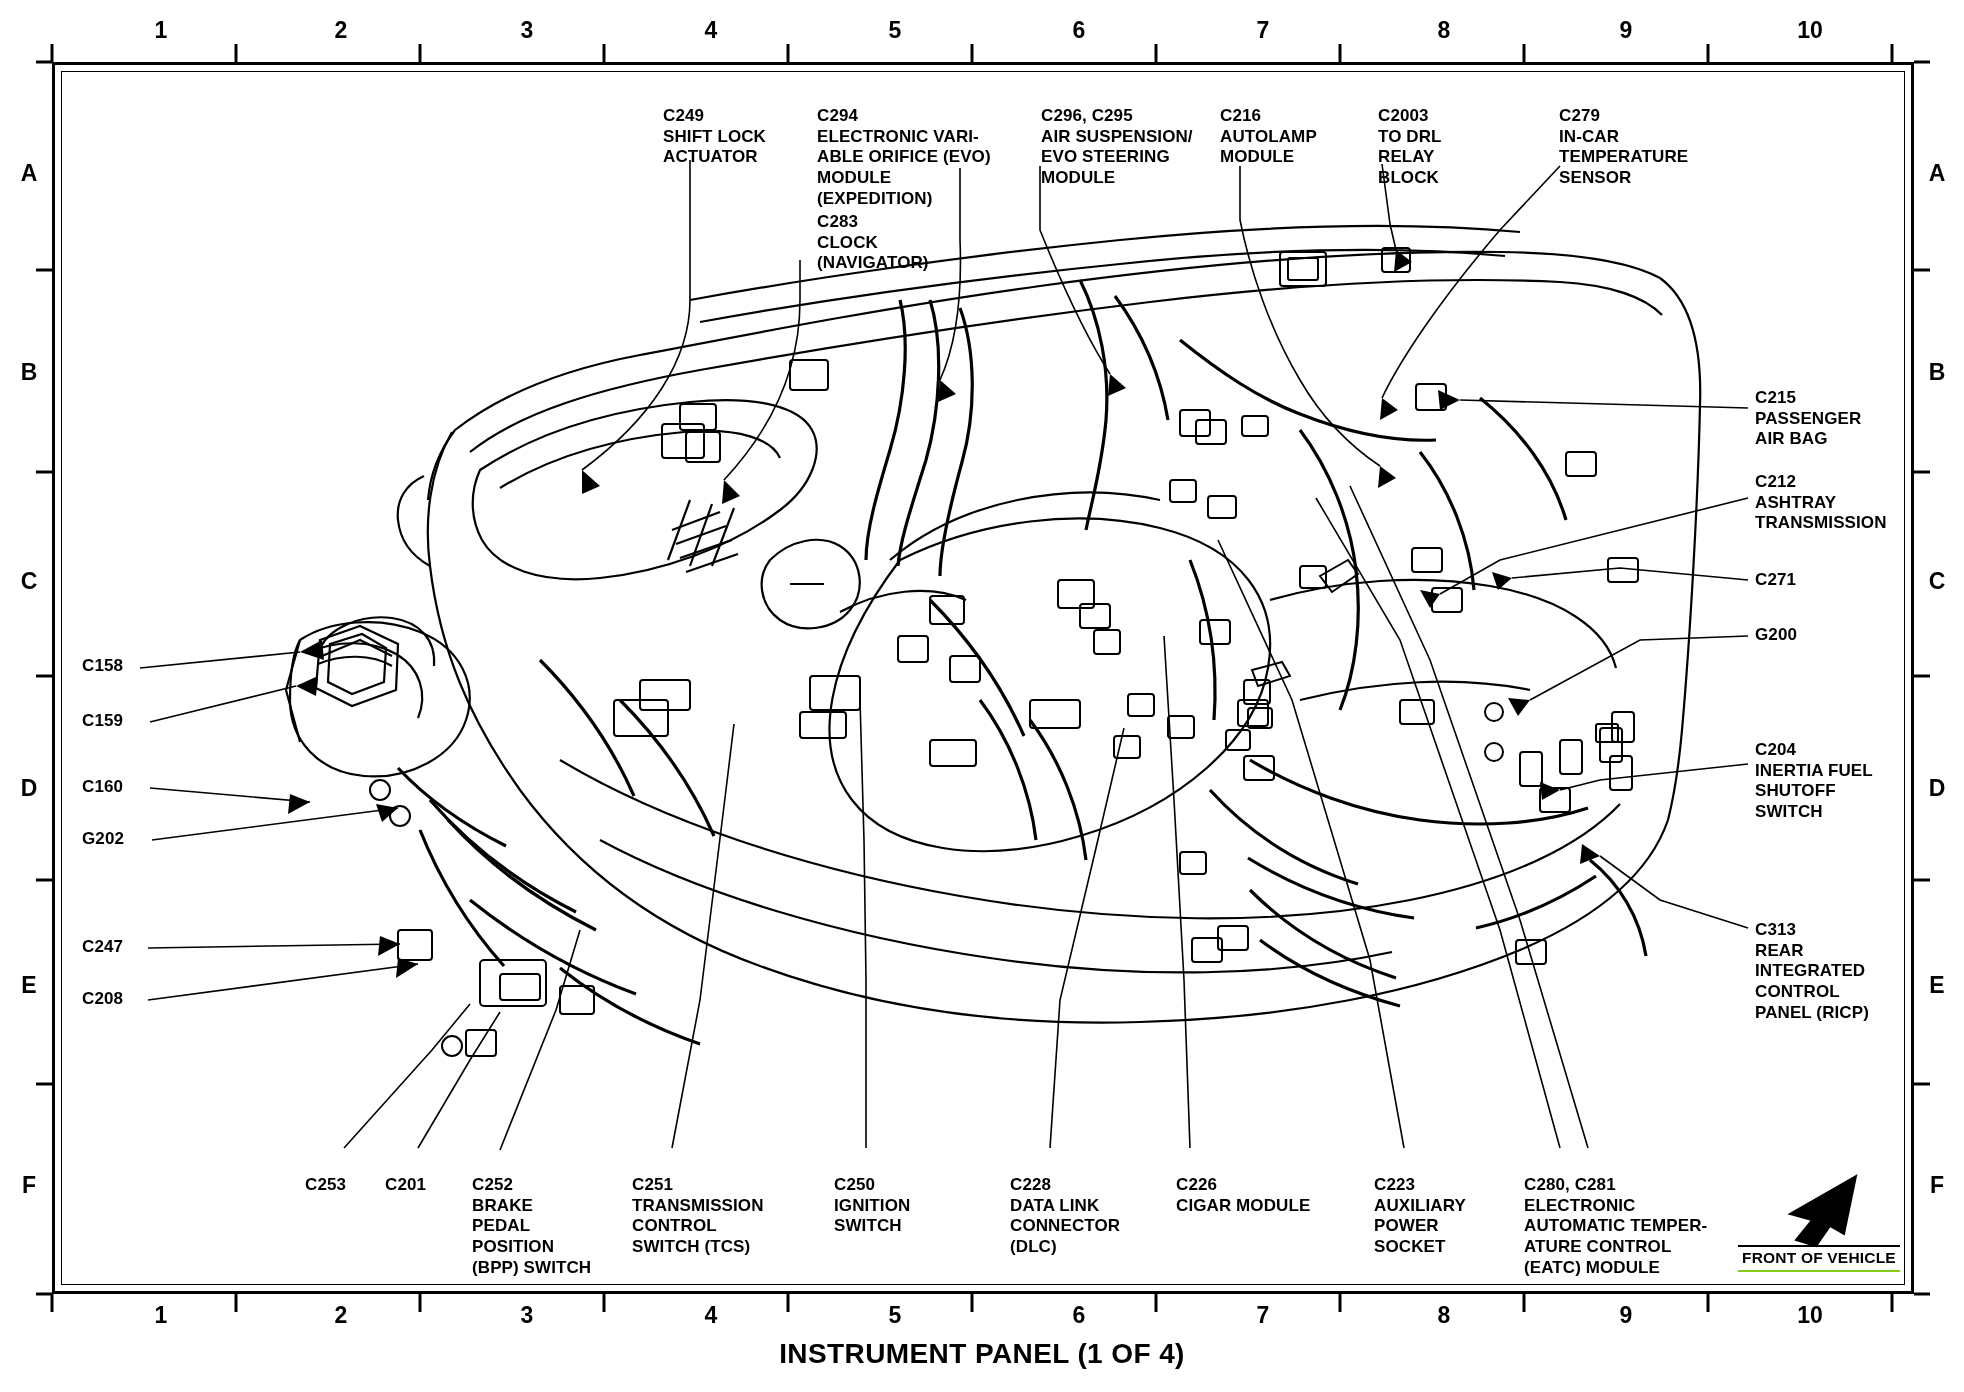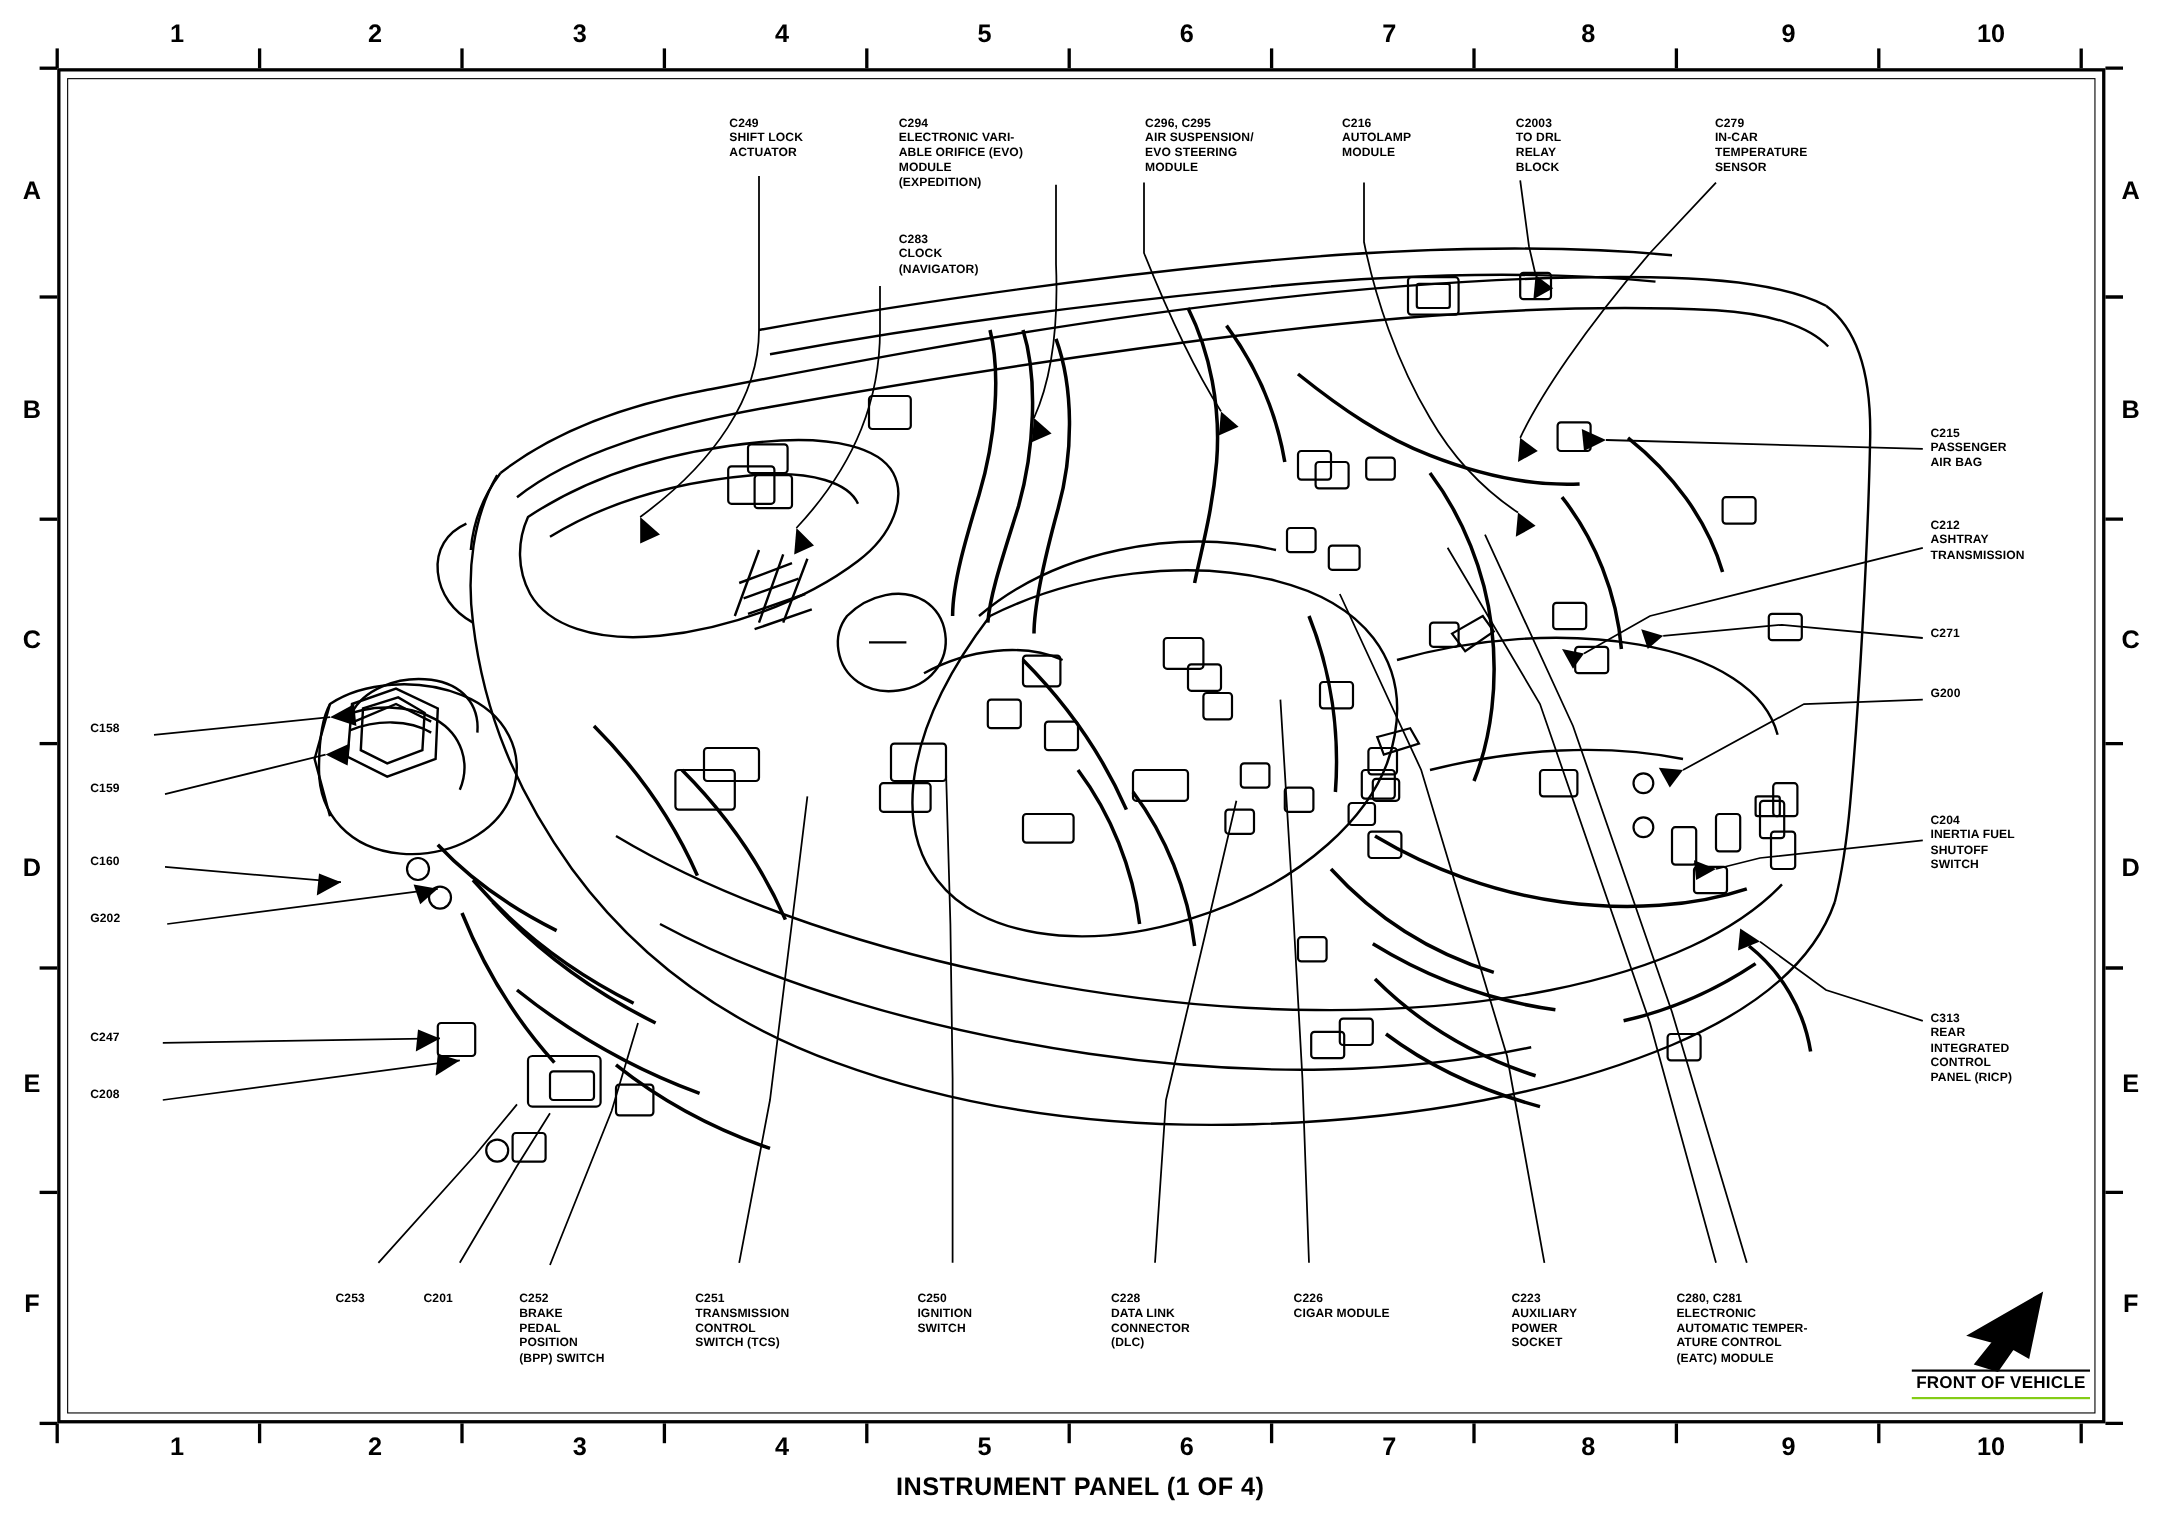--- a/index.html
+++ b/index.html
@@ -15,28 +15,28 @@
     position:absolute;left:6px;top:6px;right:6px;bottom:6px;
     border:1px solid #000;box-sizing:border-box;
   }
 
   
   .col-num{position:absolute;font-size:23px;font-weight:bold;text-align:center;width:40px;}
   .row-letter{position:absolute;font-size:23px;font-weight:bold;text-align:center;width:30px;}
 
   
   .callout{
-    position:absolute;font-size:11px;font-weight:bold;line-height:1.22;
+    position:absolute;font-size:17px;font-weight:bold;line-height:1.22;
     letter-spacing:0.1px;white-space:pre-line;
   }
 
   
   .title{
     position:absolute;left:0;top:1338px;width:1964px;text-align:center;
-    font-size:23px;font-weight:bold;letter-spacing:.4px;
+    font-size:28px;font-weight:bold;letter-spacing:.4px;
   }
 
   
   .fov{
     position:absolute;font-size:15.5px;font-weight:bold;letter-spacing:.2px;
     border-top:2px solid #000;border-bottom:2px solid #84cc16;padding:2px 4px 3px 4px;
   }
 
   svg{position:absolute;left:0;top:0;}
   .ln{stroke:#000;stroke-width:1.6;fill:none;}

